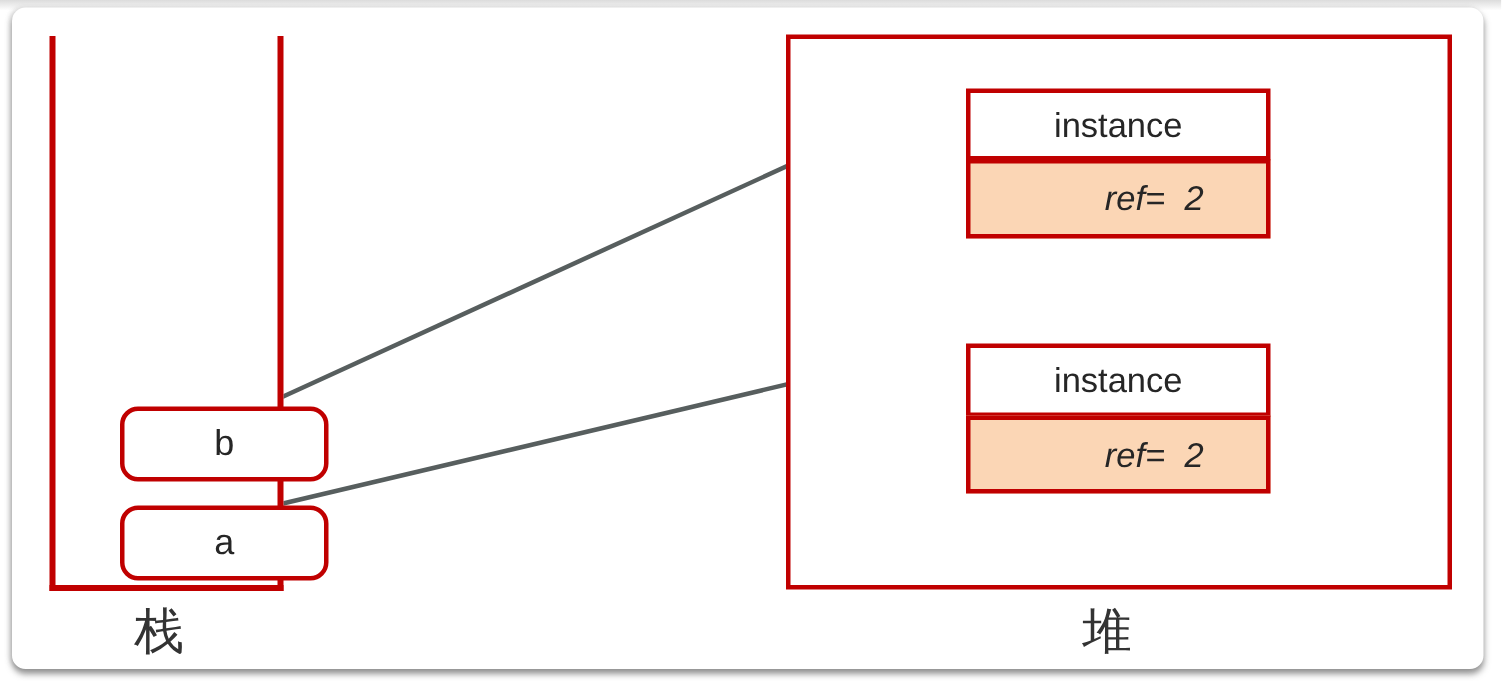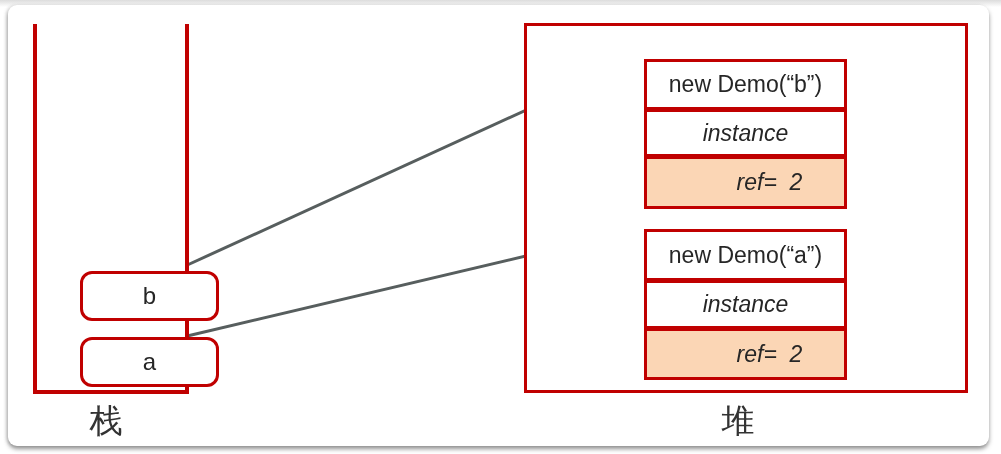--- a/index.html
+++ b/index.html
@@ -106,25 +106,23 @@
     </div>
     <div class="var-box var-a">
       <span>a</span>
     </div>
   </div>
   <div class="region-label stack-label">栈</div>
 
   <div class="heap"></div>
 
   <div class="obj obj-b">
-    <div class="cell c1">new Demo(“b”)</div>
     <div class="cell c2">instance</div>
     <div class="cell c3 ref">ref=  2</div>
   </div>
 
   <div class="obj obj-a">
-    <div class="cell c1">new Demo(“a”)</div>
     <div class="cell c2">instance</div>
     <div class="cell c3 ref">ref=  2</div>
   </div>
 
   <div class="region-label heap-label">堆</div>
 </div>
 
 </body></html>

